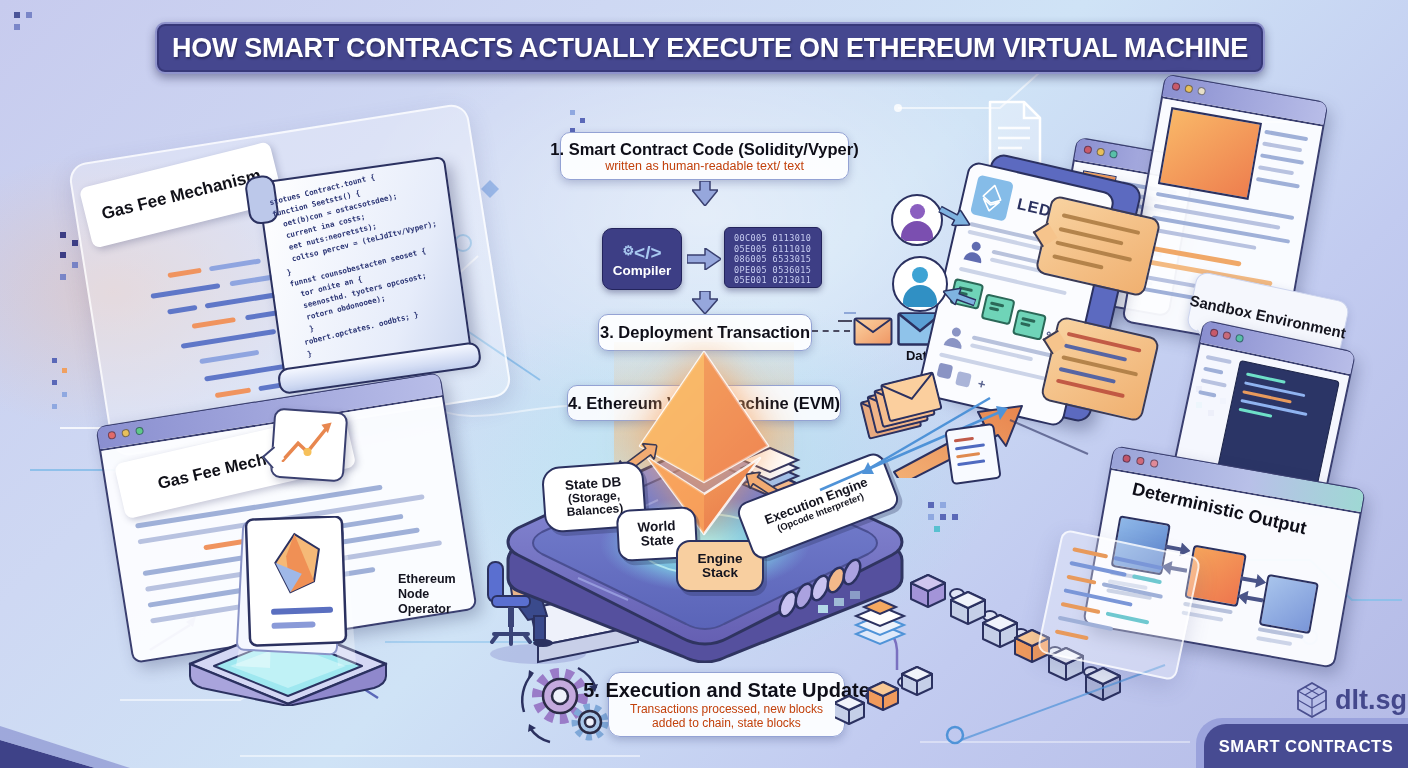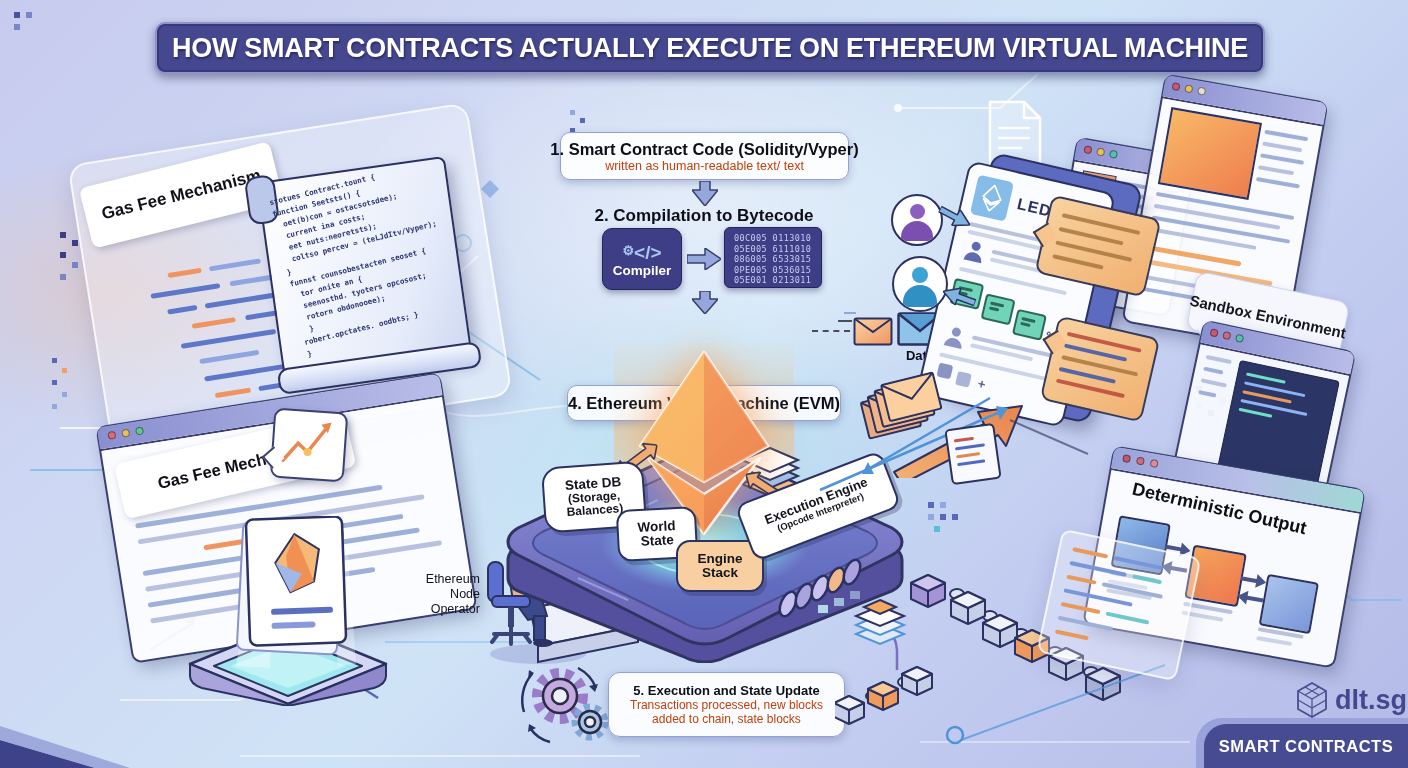--- a/index.html
+++ b/index.html
@@ -213,21 +213,21 @@
     <rect x="70" y="2" width="96" height="126" rx="7" transform="rotate(-2 118 65)" fill="#ffffff" stroke="#2b3160" stroke-width="2.5"></rect>
     <g transform="rotate(-2 118 65)">
       <path d="M118 18 L142 34 L136 66 L112 76 L98 46 Z" fill="#f5b977" stroke="#2b3160" stroke-width="2"></path>
       <path d="M118 18 L136 66 L112 76 L109 40 Z" fill="#f09055"></path>
       <path d="M98 46 L112 76 L124 58 Z" fill="#9fb8e8"></path>
       <rect x="92" y="92" width="62" height="6" rx="3" fill="#5a6fc0"></rect>
       <rect x="92" y="106" width="44" height="6" rx="3" fill="#8a9ad8"></rect>
     </g>
   </svg>
 
-  <div class="abs" style="left:398px;top:572px;width:82px;text-align:right;font-weight:400;font-size:12.5px;line-height:15px;color:#13131f;">
+  <div class="abs" style="left:398px;top:572px;width:82px;text-align:left;font-weight:700;font-size:12.5px;line-height:15px;color:#13131f;">
     <div>Ethereum</div>
     <div>Node</div>
     <div>Operator</div>
   </div>
   <svg class="abs" style="left:468px;top:532px;" width="175" height="140" viewBox="0 0 175 140">
     <ellipse cx="70" cy="122" rx="48" ry="10" fill="#9aa2d8" opacity=".5"></ellipse>
     <path d="M62 76 L162 58 L170 94 L70 114 Z" fill="#eef1fa" stroke="#2b3160" stroke-width="2"></path>
     <path d="M70 114 L170 94 L170 110 L70 130 Z" fill="#c8cfe8" stroke="#2b3160" stroke-width="2"></path>
     <rect x="98" y="14" width="54" height="40" rx="3" fill="#24306a" stroke="#2b3160" stroke-width="2.5"></rect>
     <rect x="104" y="21" width="32" height="3.5" fill="#7fa8e0"></rect>
@@ -252,21 +252,20 @@
 
   <div class="stepbox" style="left:560px;top:132px;width:287px;height:46px;">
     <div class="step-title">1. Smart Contract Code (Solidity/Vyper)</div>
     <div class="step-sub">written as human-readable text/ text</div>
   </div>
 
   <svg class="abs" style="left:692px;top:181px;" width="26" height="25" viewBox="0 0 26 25">
     <path d="M8 0 h10 v9 h8 L13 25 L0 9 h8 Z" fill="#96a7dc" stroke="#3a4070" stroke-width="1.5" stroke-linejoin="round"></path>
   </svg>
 
-  <div class="abs" style="left:538px;top:206px;width:332px;text-align:center;font-weight:700;font-size:17px;color:#0e0e18;">2. Compilation to Bytecode</div>
 
   <div class="darkbox" style="left:602px;top:228px;width:78px;height:60px;display:flex;flex-direction:column;align-items:center;justify-content:center;">
     <div style="color:#a8c8f0;font-weight:700;font-size:19px;line-height:20px;">
       <span style="font-size:13px;vertical-align:4px;">⚙</span><span>&lt;/&gt;</span>
     </div>
     <div style="color:#ffffff;font-weight:700;font-size:13.5px;">Compiler</div>
   </div>
 
   <svg class="abs" style="left:687px;top:248px;" width="34" height="22" viewBox="0 0 34 22">
     <path d="M0 7 h18 v-7 L34 11 L18 22 v-7 h-18 Z" fill="#96a7dc" stroke="#3a4070" stroke-width="1.5" stroke-linejoin="round"></path>
@@ -279,20 +278,23 @@
       <div>086005 6533015</div>
       <div>0PE005 0536015</div>
       <div>05E001 0213011</div>
     </div>
   </div>
 
   <svg class="abs" style="left:692px;top:291px;" width="26" height="23" viewBox="0 0 26 23">
     <path d="M8 0 h10 v8 h8 L13 23 L0 8 h8 Z" fill="#96a7dc" stroke="#3a4070" stroke-width="1.5" stroke-linejoin="round"></path>
   </svg>
 
+  <div class="stepbox" style="left:598px;top:314px;width:212px;height:35px;">
+    <div class="step-title">3. Deployment Transaction</div>
+  </div>
 
   <div class="abs deco" style="left:812px;top:330px;width:38px;border-top:2.5px dashed #4a4a60;"></div>
   <div class="abs deco" style="left:838px;top:320px;width:14px;border-top:2.5px solid #4a4a60;"></div>
   <div class="abs deco" style="left:844px;top:312px;width:12px;border-top:2.5px solid #8fa8d8;"></div>
   <svg class="abs" style="left:853px;top:317px;" width="40" height="29" viewBox="0 0 40 29">
     <rect x="1.5" y="1.5" width="37" height="26" rx="2" fill="url(#envg)" stroke="#2b3160" stroke-width="2"></rect>
     <defs>
         <linearGradient id="envg" x1="0" y1="0" x2="1" y2="1">
           <stop offset="0" stop-color="#fbd3a2"></stop>
           <stop offset="1" stop-color="#ef9663"></stop>
@@ -408,21 +410,21 @@
     <circle cx="74" cy="62" r="11" fill="#a8c6e8" stroke="#2b2b45" stroke-width="2.5"></circle>
     <circle cx="74" cy="62" r="5" fill="#eef0fa" stroke="#2b2b45" stroke-width="2.5"></circle>
     <path d="M8 52 A40 40 0 0 1 16 14" fill="none" stroke="#2b3160" stroke-width="2.5"></path>
     <path d="M13 10 L18 13 L12 20 Z" fill="#2b3160"></path>
     <path d="M62 8 A38 38 0 0 1 80 28" fill="none" stroke="#2b3160" stroke-width="2.5"></path>
     <path d="M82 24 L79 32 L73 26 Z" fill="#2b3160"></path>
     <path d="M34 82 A34 34 0 0 1 14 68" fill="none" stroke="#2b3160" stroke-width="2.5"></path>
     <path d="M12 72 L13 64 L20 68 Z" fill="#2b3160"></path>
   </svg>
   <div class="stepbox" style="left:608px;top:672px;width:235px;height:63px;border-radius:12px;">
-    <div class="step-title" style="font-size:13px;">5. Execution and State Update</div>
+    <div class="step-title" style="font-size:20px;">5. Execution and State Update</div>
     <div class="step-sub" style="font-size:12px;">Transactions processed, new blocks</div>
     <div class="step-sub" style="font-size:12px;">added to chain, state blocks</div>
   </div>
 
   <svg class="abs deco" style="left:982px;top:100px;" width="66" height="110" viewBox="0 0 66 110">
     <path d="M8 2 H42 L58 18 V78 H8 Z" fill="rgba(255,255,255,.3)" stroke="#ffffff" stroke-width="2.5" stroke-linejoin="round"></path>
     <path d="M42 2 V18 H58" fill="none" stroke="#ffffff" stroke-width="2.5"></path>
     <path d="M16 28 H48 M16 38 H48 M16 48 H40" stroke="#ffffff" stroke-width="2.5" opacity=".9"></path>
     <circle cx="33" cy="88" r="8" fill="#8a94cc" opacity=".8"></circle>
     <path d="M33 96 v10 M23 101 h20" stroke="#6a74b8" stroke-width="3"></path>

